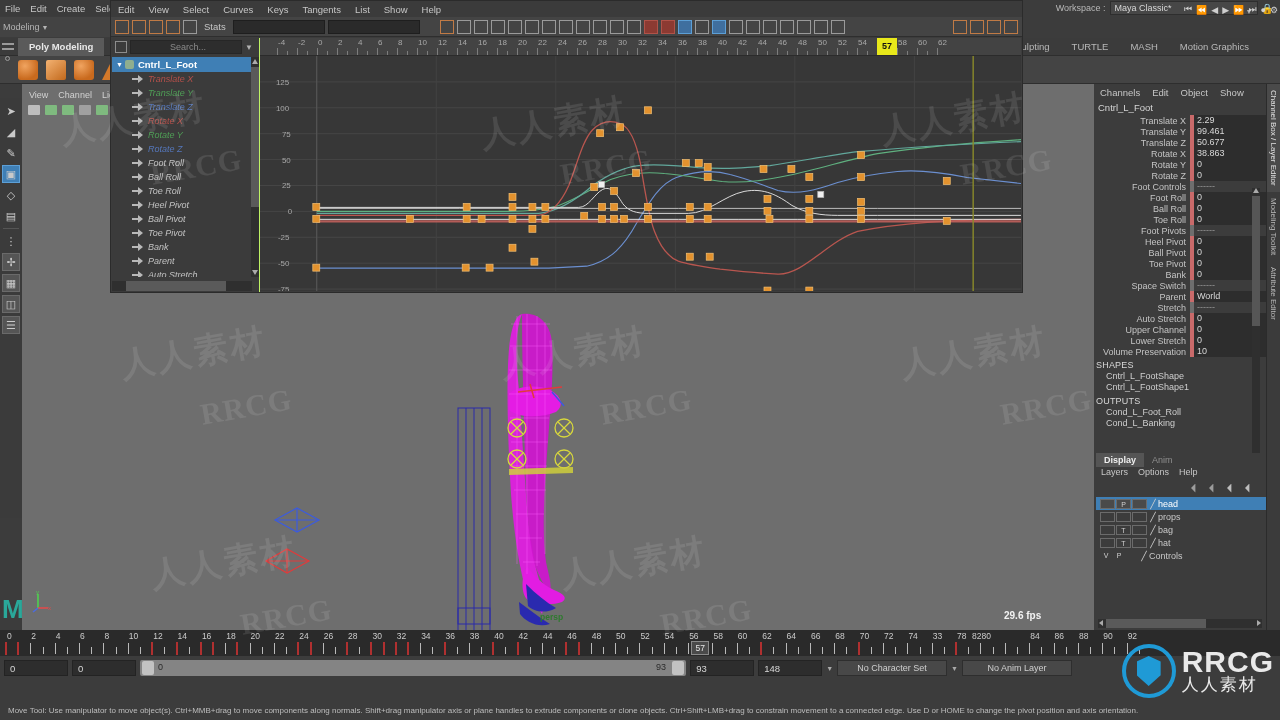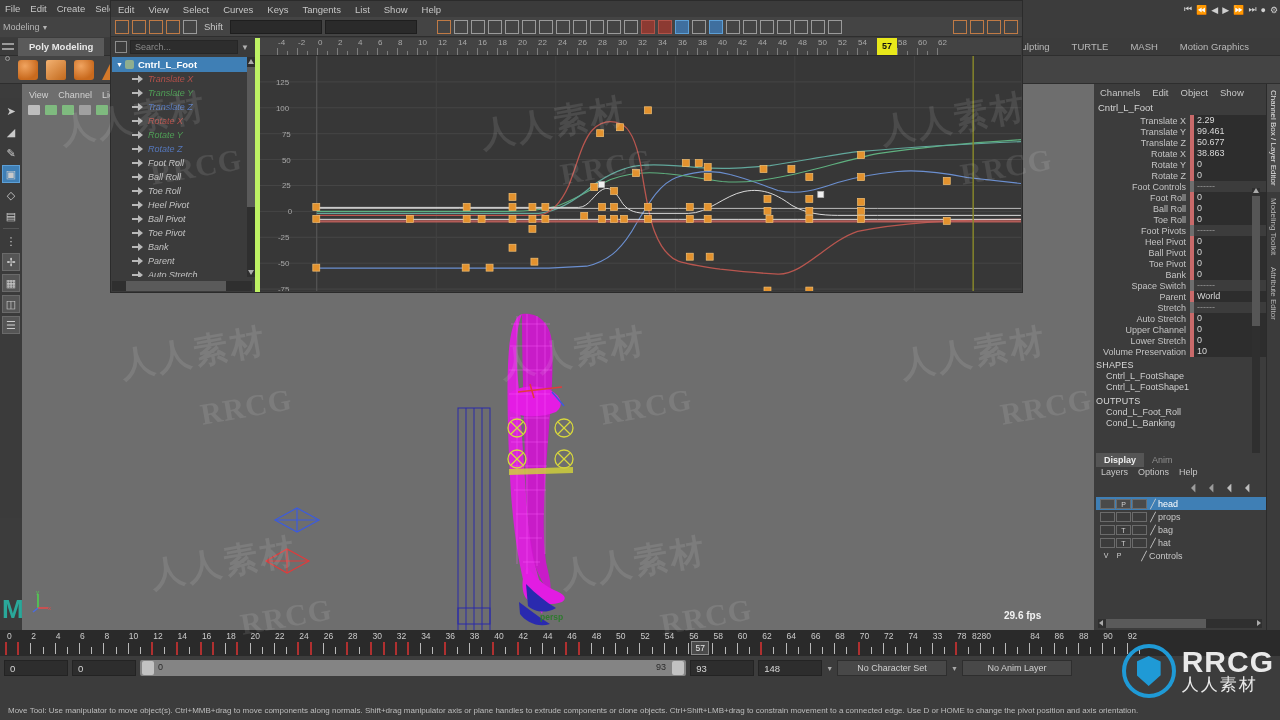--- a/index.html
+++ b/index.html
@@ -81,21 +81,21 @@
   .ge-t { width:14px;height:14px; display:inline-block; }
   .ge-t.o { border:1px solid #c07a45; }
   .ge-t.w { border:1px solid #9a9a9a; }
   .ge-t.blue { background:#3f6f9f; border:1px solid #5c9fd6; }
   .ge-t.red { background:#8c3a32; border:1px solid #b05248;}
   .stats-lbl { font-size:9.5px; color:#c6c6c6; margin:0 4px; }
   .stats-box { width:92px;height:14px; background:#2a2a2a; border:1px solid #1e1e1e;}
 
   
   #ge-outliner { position:absolute; left:1px; top:37px; width:148px; height:254px;
-     background:#3b3b3b; border-right:5px solid #bef264; }
+     background:#3b3b3b; border-right:1px solid #bef264;text-align:center; }
   #ge-search { height:18px; display:flex; align-items:center; gap:3px; padding:0 3px; }
   #ge-search .sicon { width:12px;height:12px;border:1px solid #8d8d8d; }
   #ge-search .sfield { flex:1; height:14px; background:#2d2d2d; border:1px solid #262626;
      font-size:9px; color:#8a8a8a; padding-left:4px; line-height:13px; }
   #ge-search .caret { font-size:8px; color:#b0b0b0; padding-right:3px;}
   #ge-list { position:absolute; top:19px; left:0; width:140px; height:220px; overflow:hidden; }
   .ge-row { height:14px; display:flex; align-items:center; font-size:9px; font-style:italic;
      padding-left:4px; }
   .ge-row.head { background:#3f7fb5; font-style:normal; font-weight:bold; color:#fff;
      font-size:9.5px; height:15px;}
@@ -407,21 +407,21 @@
       <span>Show</span>
       <span>Help</span>
     </div>
 
     <div id="ge-toolbar">
       <span class="ge-t o"></span>
       <span class="ge-t o"></span>
       <span class="ge-t o"></span>
       <span class="ge-t o"></span>
       <span class="ge-t w"></span>
-      <span class="stats-lbl">Shift</span>
+      <span class="stats-lbl">Stats</span>
       <span class="stats-box"></span>
       <span class="stats-box"></span>
       <span style="width:14px"></span>
       <span class="ge-t o"></span>
       <span class="ge-t w"></span>
       <span class="ge-t w"></span>
       <span class="ge-t w"></span>
       <span class="ge-t w"></span>
       <span class="ge-t w"></span>
       <span class="ge-t w"></span>
@@ -982,20 +982,28 @@
       </div>
     </div>
     <div id="le-hscroll">
       <span class="l"></span>
       <span class="thumb"></span>
       <span class="r"></span>
     </div>
   </div>
 
   <div class="abs" id="ws-bar">
+    <div id="ws-line1">
+      <span class="lbl">Workspace :</span>
+      <span class="combo">
+        <span>Maya Classic*</span>
+        <span class="cv">▼</span>
+      </span>
+      <span class="lock">🔒</span>
+    </div>
   </div>
 
   <div class="abs" id="timeslider">
       <div class="ts-tick" style="left: 6px;"></div>
       <div class="ts-lbl" style="left: 7px;">0</div>
       <div class="ts-tick" style="left: 18.1809px; height: 7px; top: 17px;"></div>
       <div class="ts-tick" style="left: 30.3617px;"></div>
       <div class="ts-lbl" style="left: 31.3617px;">2</div>
       <div class="ts-tick" style="left: 42.5426px; height: 7px; top: 17px;"></div>
       <div class="ts-tick" style="left: 54.7234px;"></div>

